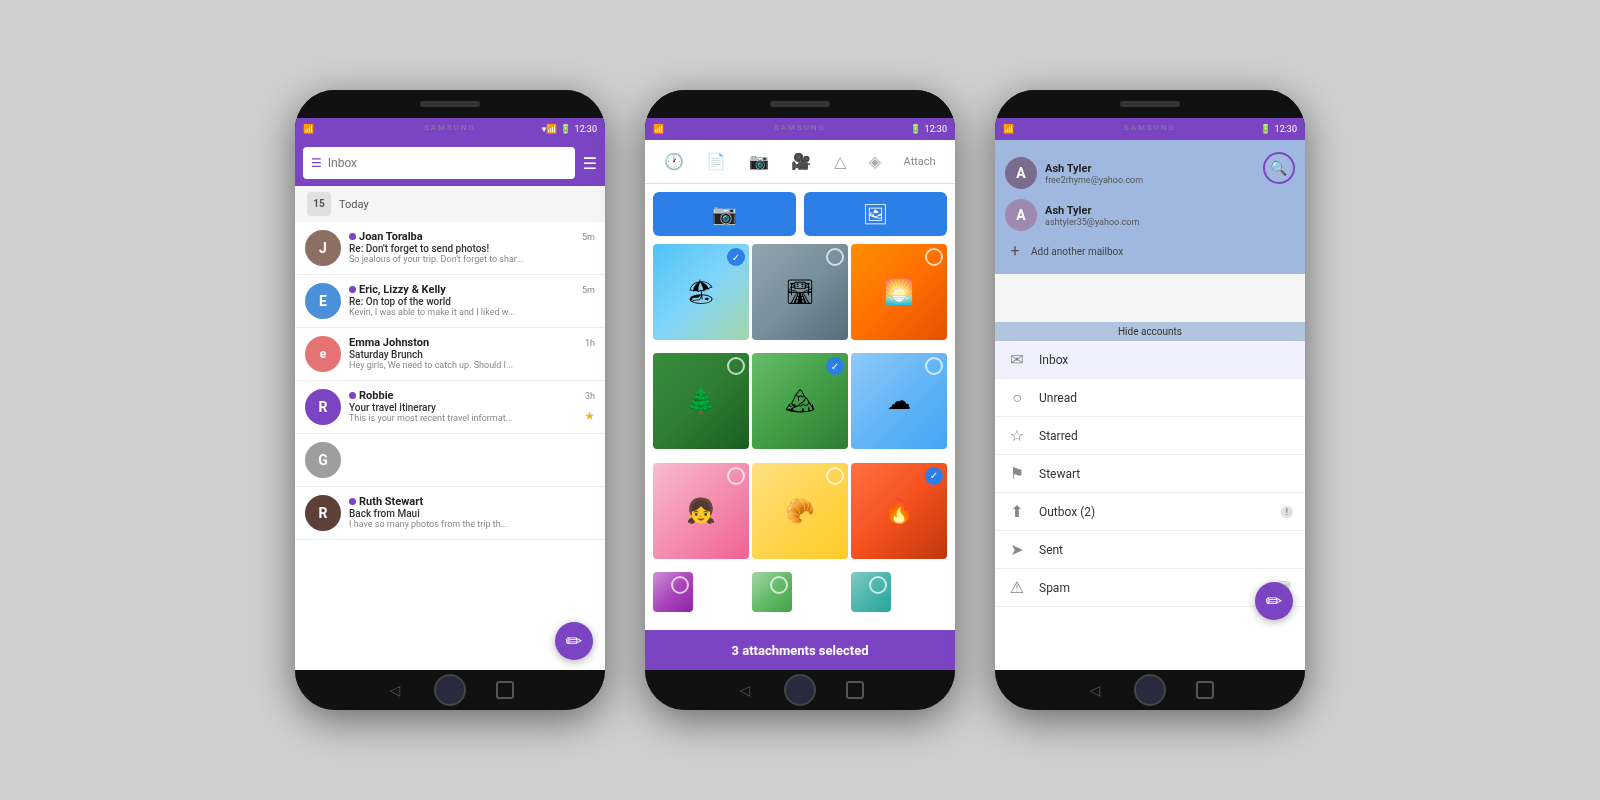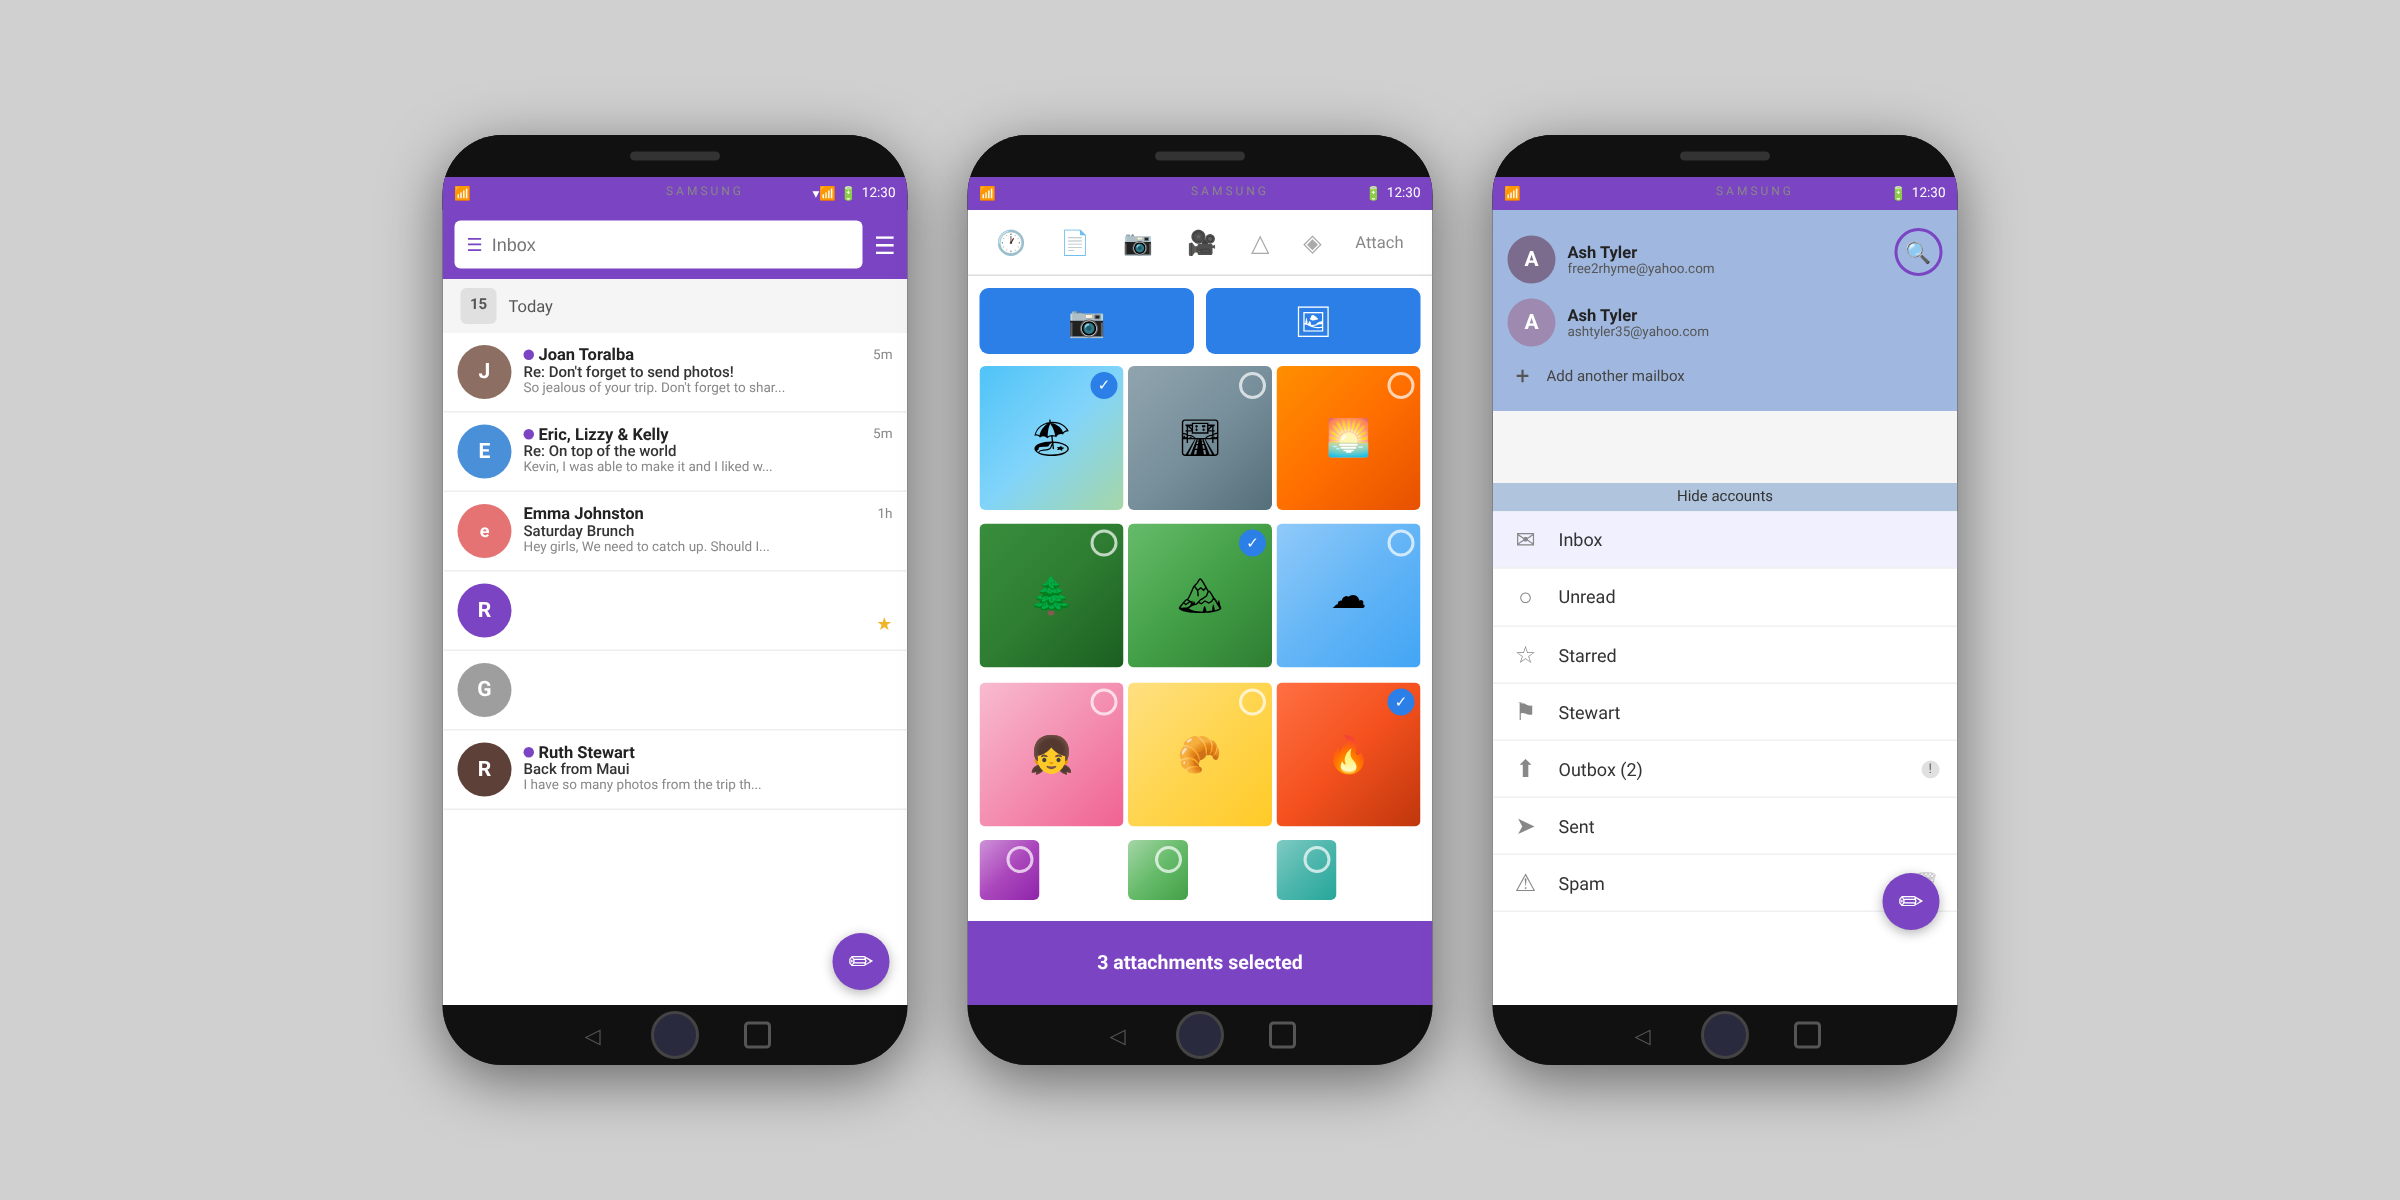--- a/index.html
+++ b/index.html
@@ -47,21 +47,20 @@
     }
     .samsung-label {
       position: absolute;
       bottom: -14px;
       left: 50%;
       transform: translateX(-50%);
       color: #888;
       font-size: 8px;
       letter-spacing: 2px;
       white-space: nowrap;
-      margin-left: 20px;
     }
     .status-bar {
       background: #7b44c2;
       height: 22px;
       display: flex;
       align-items: center;
       justify-content: space-between;
       padding: 0 8px;
       font-size: 9px;
       color: white;
@@ -287,21 +286,21 @@
       position: absolute;
       top: 4px;
       right: 4px;
       width: 18px;
       height: 18px;
       border-radius: 50%;
       border: 2px solid rgba(255,255,255,0.7);
     }
     .attach-bar {
       background: #7b44c2;
-      height: 56px;
+      height: 40px;
       display: flex;
       align-items: center;
       justify-content: center;
       color: white;
       font-size: 13px;
       font-weight: bold;
       flex-shrink: 0;
     }
 
     
@@ -453,20 +452,28 @@
               <span class="sender-name">Emma Johnston</span>
               <span class="time-label">1h</span>
             </div>
             <div class="subject">Saturday Brunch</div>
             <div class="preview">Hey girls, We need to catch up. Should I...</div>
           </div>
         </div>
 
         <div class="email-item">
           <div class="avatar" style="background:#7b44c2;">R</div>
+          <div class="email-body">
+            <div class="email-header-row">
+              <span class="sender-name"><span class="unread-dot"></span>Robbie</span>
+              <span class="time-label">3h</span>
+            </div>
+            <div class="subject">Your travel itinerary</div>
+            <div class="preview">This is your most recent travel informat...</div>
+          </div>
           <span class="star">★</span>
         </div>
 
         <div class="email-item">
           <div class="avatar" style="background:#9e9e9e;">G</div>
         </div>
 
         <div class="email-item">
           <div class="avatar" style="background:#5d4037;">R</div>
           <div class="email-body">

